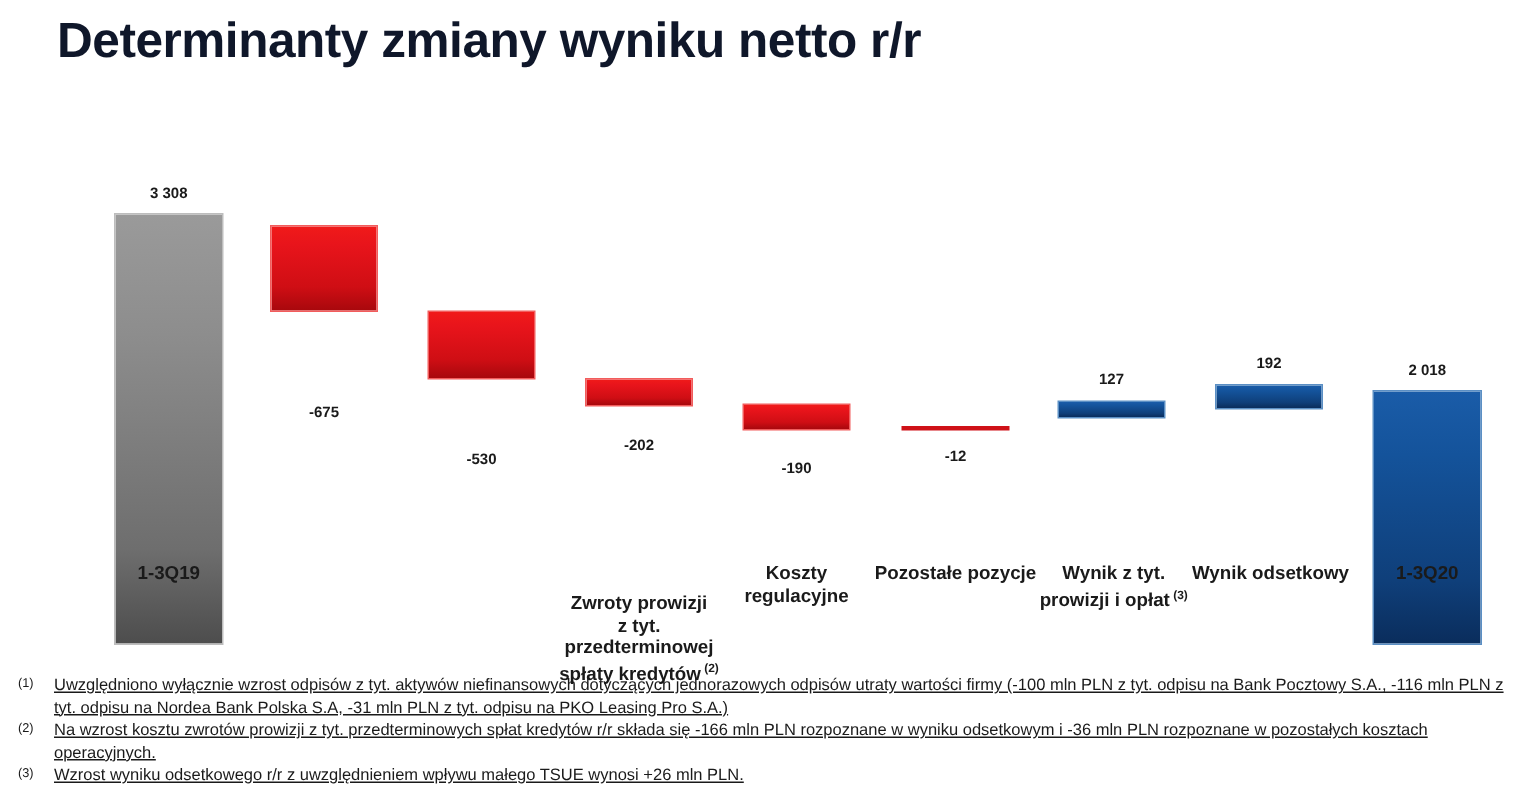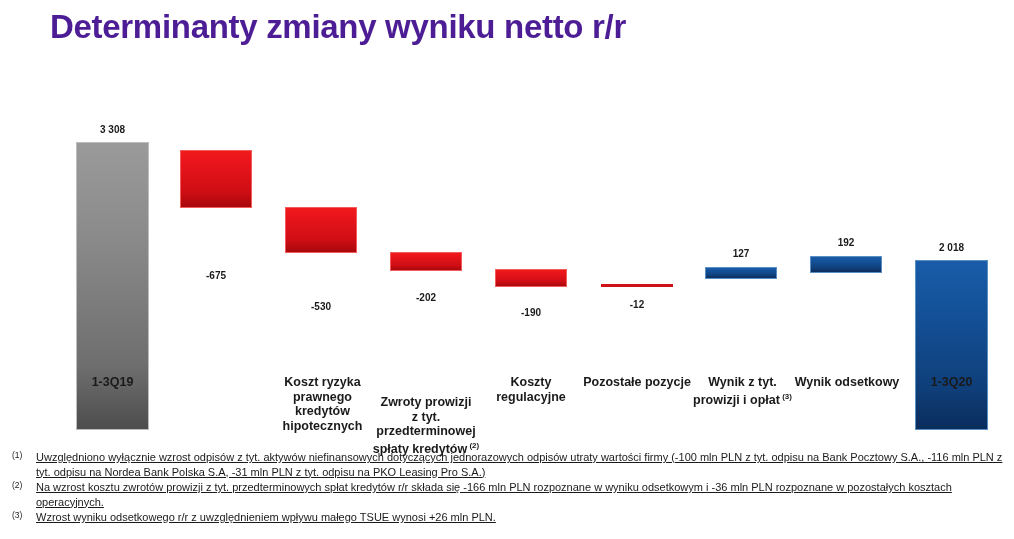--- a/index.html
+++ b/index.html
@@ -15,24 +15,23 @@
     overflow: hidden;
   }
 
   
   #chart-title {
     position: absolute;
     left: 38px;
     top: 8px;
     font-size: 33px;
     font-weight: bold;
-    color: #4c1d95;
+    color: #0f172a;
     letter-spacing: -0.3px;
     white-space: nowrap;
-    margin-left: 12px;
   }
 
   
   #plot-area {
     position: absolute;
     left: 0;
     top: 60px;
     width: 1014px;
     height: 315px;
   }
@@ -139,21 +138,20 @@
     <div class="bar blue" style="left: 705px; top: 207px; width: 72px; height: 12px;"></div>
     <div class="value-label" style="left: 691px; width: 100px; top: 188px;">127</div>
     <div class="bar blue" style="left: 810px; top: 196px; width: 72px; height: 17px;"></div>
     <div class="value-label" style="left: 796px; width: 100px; top: 177px;">192</div>
     <div class="bar blue" style="left: 915px; top: 200px; width: 73px; height: 170px;"></div>
     <div class="value-label" style="left: 901px; width: 101px; top: 182px;">2 018</div>
   </div>
 
 <div id="category-row">
     <div class="cat-label" style="left: 60px; width: 105px;"><span>1-3Q19</span></div>
-    <div class="cat-label" style="left: 270px; width: 105px;"><span>Koszt ryzyka</span><br><span>prawnego</span><br><span>kredytów</span><br><span>hipotecznych</span></div>
     <div class="cat-label" style="left: 371px; width: 110px; margin-top: 20px;"><span>Zwroty prowizji</span><br><span>z tyt.</span><br><span>przedterminowej</span><br><span>spłaty kredytów</span><span class="sup"> (2)</span></div>
     <div class="cat-label" style="left: 476px; width: 110px;"><span>Koszty regulacyjne</span></div>
     <div class="cat-label" style="left: 582px; width: 110px;"><span>Pozostałe pozycje</span></div>
     <div class="cat-label" style="left: 690px; width: 105px;"><span>Wynik z tyt.</span><br><span>prowizji i opłat</span><span class="sup"> (3)</span></div>
     <div class="cat-label" style="left: 792px; width: 110px;"><span>Wynik odsetkowy</span></div>
     <div class="cat-label" style="left: 899px; width: 105px;"><span>1-3Q20</span></div>
   </div>
 
 <div id="footnotes">
     <div class="footnote">

